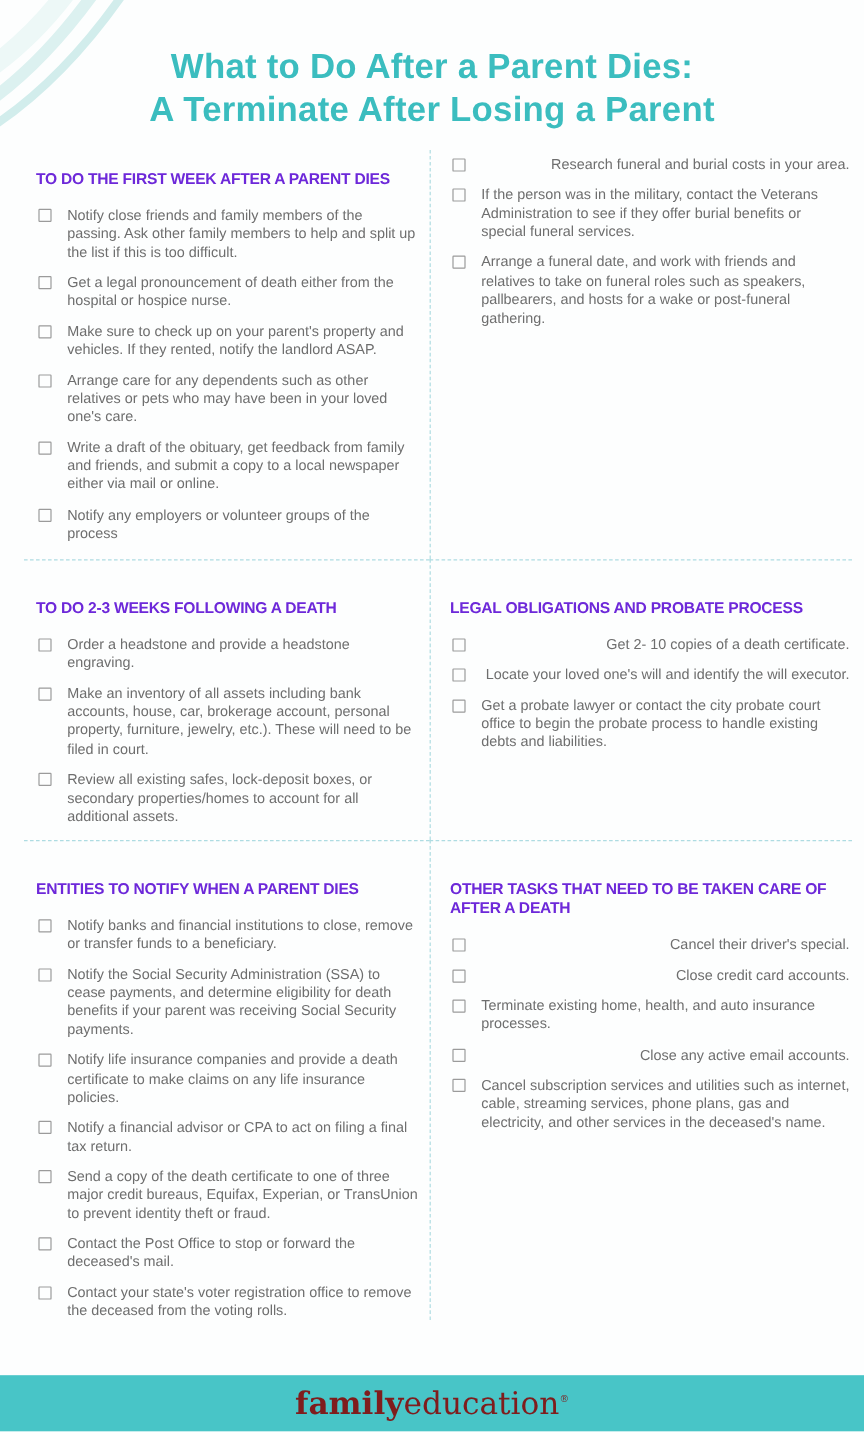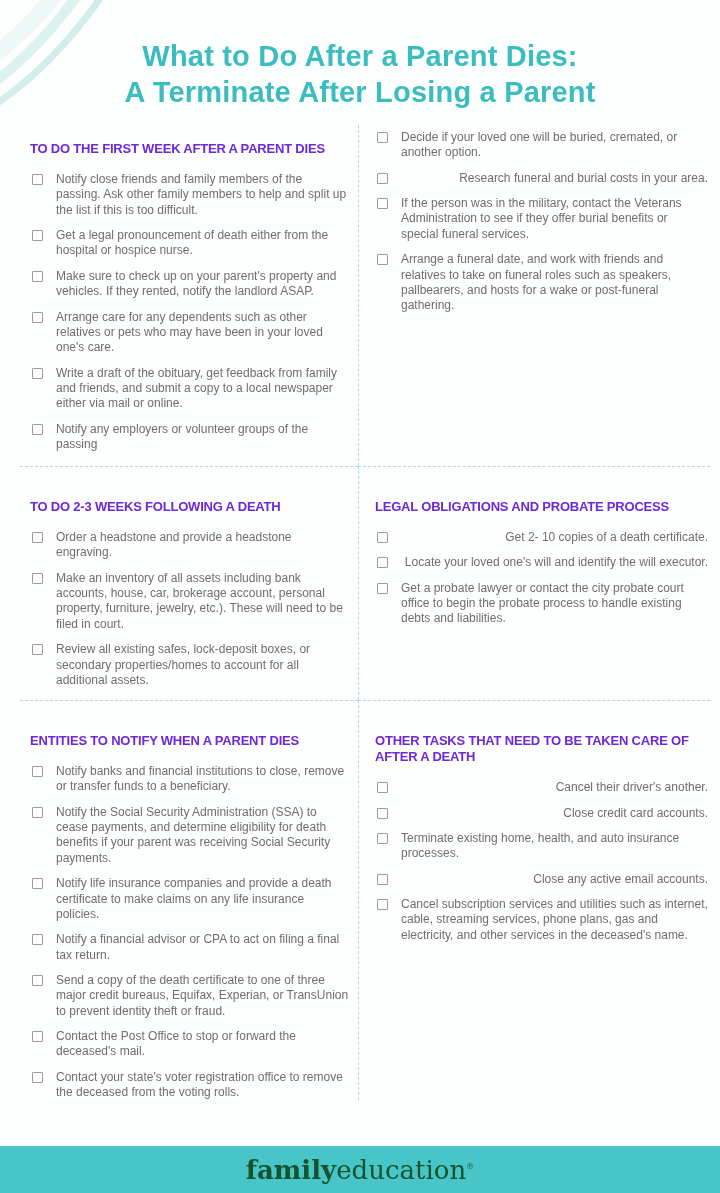--- a/index.html
+++ b/index.html
@@ -93,21 +93,21 @@
     position: absolute;
     left: 0; bottom: 0;
     width: 100%;
     height: 47px;
     background: #48c5c7;
     display: flex;
     align-items: center;
     justify-content: center;
   }
   .brand {
-    color: #14532d;
+    color: #7f1d1d;
     font-family: "DejaVu Serif", serif;
     font-size: 26px;
     line-height: 1;
   }
   .brand .brand-bold { font-weight: bold; }
   .brand .brand-light { font-weight: normal; }
   .brand .brand-reg {
     font-size: 8px;
     vertical-align: super;
   }
@@ -145,30 +145,26 @@
         <li class="check-item">
     <span class="checkbox"></span>
     <span class="item-text">Arrange care for any dependents such as other relatives or pets who may have been in your loved one's care.</span>
   </li>
         <li class="check-item">
     <span class="checkbox"></span>
     <span class="item-text">Write a draft of the obituary, get feedback from family and friends, and submit a copy to a local newspaper either via mail or online.</span>
   </li>
         <li class="check-item">
     <span class="checkbox"></span>
-    <span class="item-text">Notify any employers or volunteer groups of the passing</span>
+    <span class="item-text">Notify any employers or volunteer groups of the process</span>
   </li>
       </ul>
   </section>
     <section class="section col-right row-0">
     <ul class="section-items">
-        <li class="check-item">
-    <span class="checkbox"></span>
-    <span class="item-text">Decide if your loved one will be buried, cremated, or another option.</span>
-  </li>
         <li class="check-item">
     <span class="checkbox"></span>
     <span class="item-text">Research funeral and burial costs in your area.</span>
   </li>
         <li class="check-item">
     <span class="checkbox"></span>
     <span class="item-text">If the person was in the military, contact the Veterans Administration to see if they offer burial benefits or special funeral services.</span>
   </li>
         <li class="check-item">
     <span class="checkbox"></span>
@@ -241,21 +237,21 @@
     <span class="checkbox"></span>
     <span class="item-text">Contact your state's voter registration office to remove the deceased from the voting rolls.</span>
   </li>
       </ul>
   </section>
     <section class="section col-right row-2">
     <h2 class="section-heading">OTHER TASKS THAT NEED TO BE TAKEN CARE OF AFTER A DEATH</h2>
     <ul class="section-items">
         <li class="check-item">
     <span class="checkbox"></span>
-    <span class="item-text">Cancel their driver's another.</span>
+    <span class="item-text">Cancel their driver's special.</span>
   </li>
         <li class="check-item">
     <span class="checkbox"></span>
     <span class="item-text">Close credit card accounts.</span>
   </li>
         <li class="check-item">
     <span class="checkbox"></span>
     <span class="item-text">Terminate existing home, health, and auto insurance processes.</span>
   </li>
         <li class="check-item">

